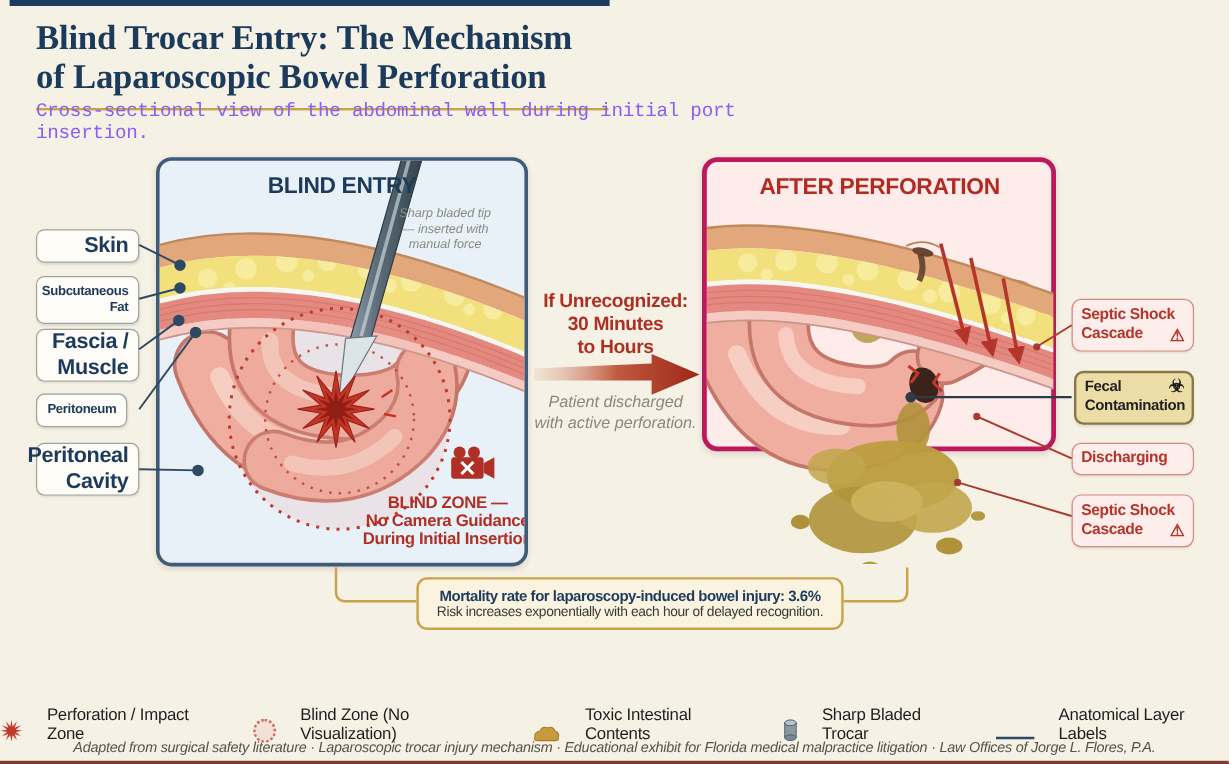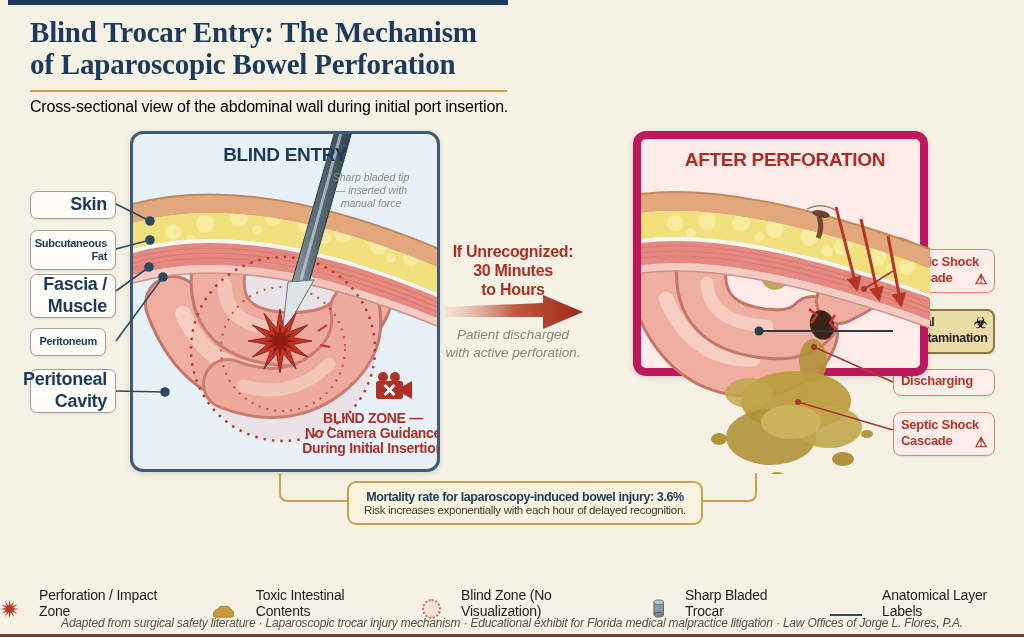--- a/index.html
+++ b/index.html
@@ -6,26 +6,26 @@
   body{font-family:"Liberation Sans", sans-serif; background:#d8d4c8;}
   #page{position:relative;width:1024px;height:637px;background:#f5f1e4;overflow:hidden;margin:0 auto;padding-left:41px;}
 
   .abs{position:absolute;}
 
   
   #top-accent{left:8px;top:0;width:500px;height:5px;background:#1d3a5f;}
   #main-title{left:30px;top:16px;width:620px;font-family:"Liberation Serif", serif;font-weight:bold;
     font-size:29px;line-height:1.12;color:#1c3a5c;letter-spacing:-0.2px;}
   #title-rule{left:30px;top:90px;width:477px;height:2px;background:#c9a24a;}
-  #subtitle{left:30px;top:98px;width:640px;font-size:16px;color:#000000;letter-spacing:-0.2px;}
+  #subtitle{left:30px;top:84px;width:640px;font-size:16px;color:#8b5cf6;letter-spacing:-0.2px;font-family:Liberation Mono, monospace;}
 
   
   .panel{box-sizing:border-box;border-radius:13px;box-shadow:0 2px 6px rgba(0,0,0,.12);}
   #left-panel{left:130px;top:131px;width:310px;height:341px;background:#e9f1f8;border:3px solid #3f5b79;}
-  #right-panel{left:585px;top:131px;width:295px;height:245px;background:#fdecea;border:8px solid #be185d;margin-left:48px;}
+  #right-panel{left:585px;top:131px;width:295px;height:245px;background:#fdecea;border:4px solid #be185d;}
   .panel svg{display:block;border-radius:10px;}
 
   
   .llabel{position:absolute;background:#fdfcf6;border:1.5px solid #a0a49f;border-radius:7px;color:#1c3a5c;
     font-weight:bold;text-align:right;padding:4px 8px;box-sizing:border-box;font-size:18px;line-height:1.2;
     letter-spacing:-0.3px;box-shadow:0 1px 2px rgba(0,0,0,.10);display:flex;align-items:center;justify-content:flex-end;}
   #label-skin{left:30px;top:191px;width:86px;height:28px;}
   #label-subq{left:30px;top:230px;width:86px;height:40px;font-size:11px;}
   #label-fascia{left:30px;top:274px;width:86px;height:44px;}
   #label-peritoneum{left:30px;top:328px;width:76px;height:28px;font-size:11px;}
@@ -356,28 +356,28 @@
 
 
   <div class="abs" id="legend">
     <div class="legend-item">
       <svg width="20" height="20" viewBox="-12 -12 24 24">
         <polygon fill="#c0392b" transform="scale(0.36)" points="32,0 12.6,3.4 27.7,16 9.2,9.2 16,27.7 3.4,12.6 0,32 -3.4,12.6 -16,27.7 -9.2,9.2 -27.7,16 -12.6,3.4 -32,0 -12.6,-3.4 -27.7,-16 -9.2,-9.2 -16,-27.7 -3.4,-12.6 0,-32 3.4,-12.6 16,-27.7 9.2,-9.2 27.7,-16 12.6,-3.4"></polygon>
       </svg>
       <span>Perforation / Impact Zone</span>
     </div>
     <div class="legend-item">
+      <span class="dotted-circle"></span>
+      <span>Blind Zone (No Visualization)</span>
+    </div>
+    <div class="legend-item">
       <svg width="26" height="16" viewBox="0 0 28 18">
         <path d="M3,14 Q2,8 8,7 Q10,2 15,4 Q20,2 22,7 Q27,9 25,13 Q26,16 22,16 L6,16 Q2,16 3,14 Z" fill="#c89a3c" stroke="#a07a28" stroke-width="1"></path>
       </svg>
       <span>Toxic Intestinal Contents</span>
-    </div>
-    <div class="legend-item">
-      <span class="dotted-circle"></span>
-      <span>Blind Zone (No Visualization)</span>
     </div>
     <div class="legend-item">
       <svg width="12" height="20" viewBox="0 0 12 20">
         <rect x="1" y="3" width="10" height="13" fill="#8a98a2" stroke="#4a5a64" stroke-width="0.8"></rect>
         <ellipse cx="6" cy="16" rx="5" ry="2.5" fill="#7a8892" stroke="#4a5a64" stroke-width="0.8"></ellipse>
         <ellipse cx="6" cy="3" rx="5" ry="2.5" fill="#b8c4cc" stroke="#4a5a64" stroke-width="0.8"></ellipse>
       </svg>
       <span>Sharp Bladed Trocar</span>
     </div>
     <div class="legend-item">

